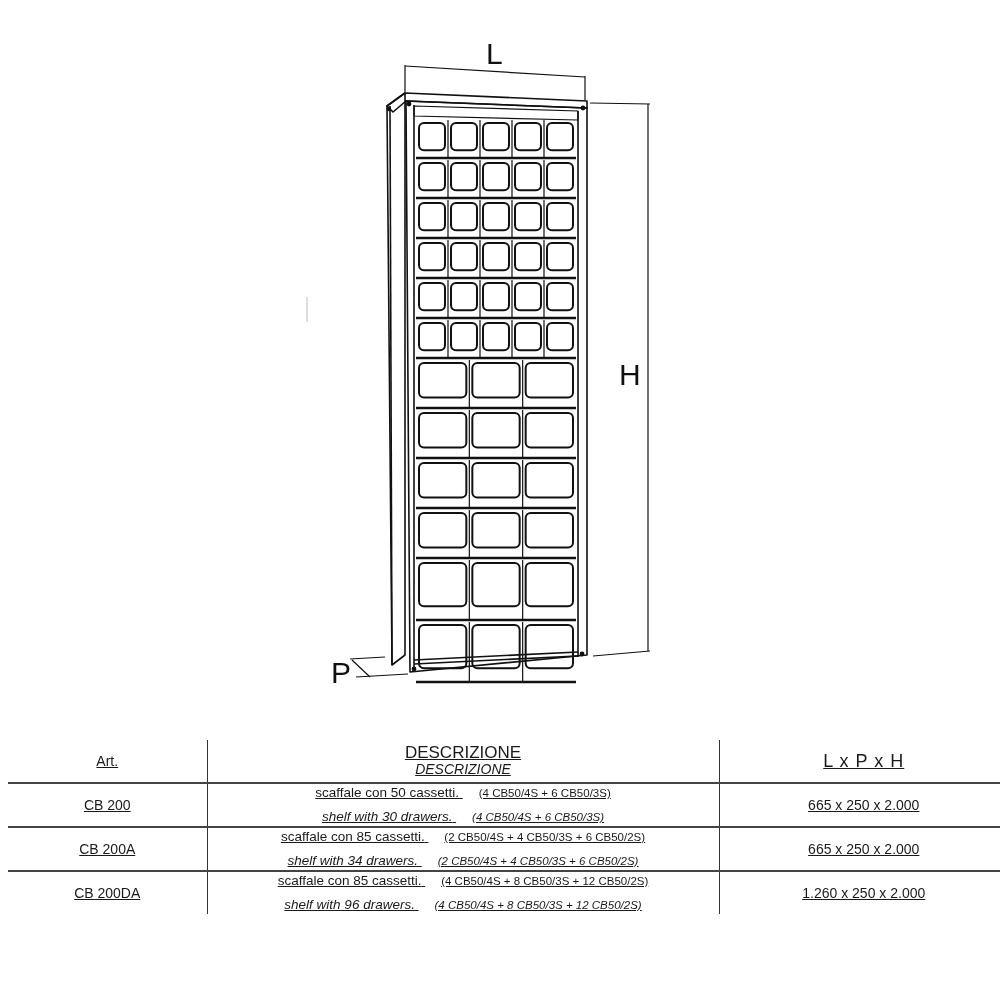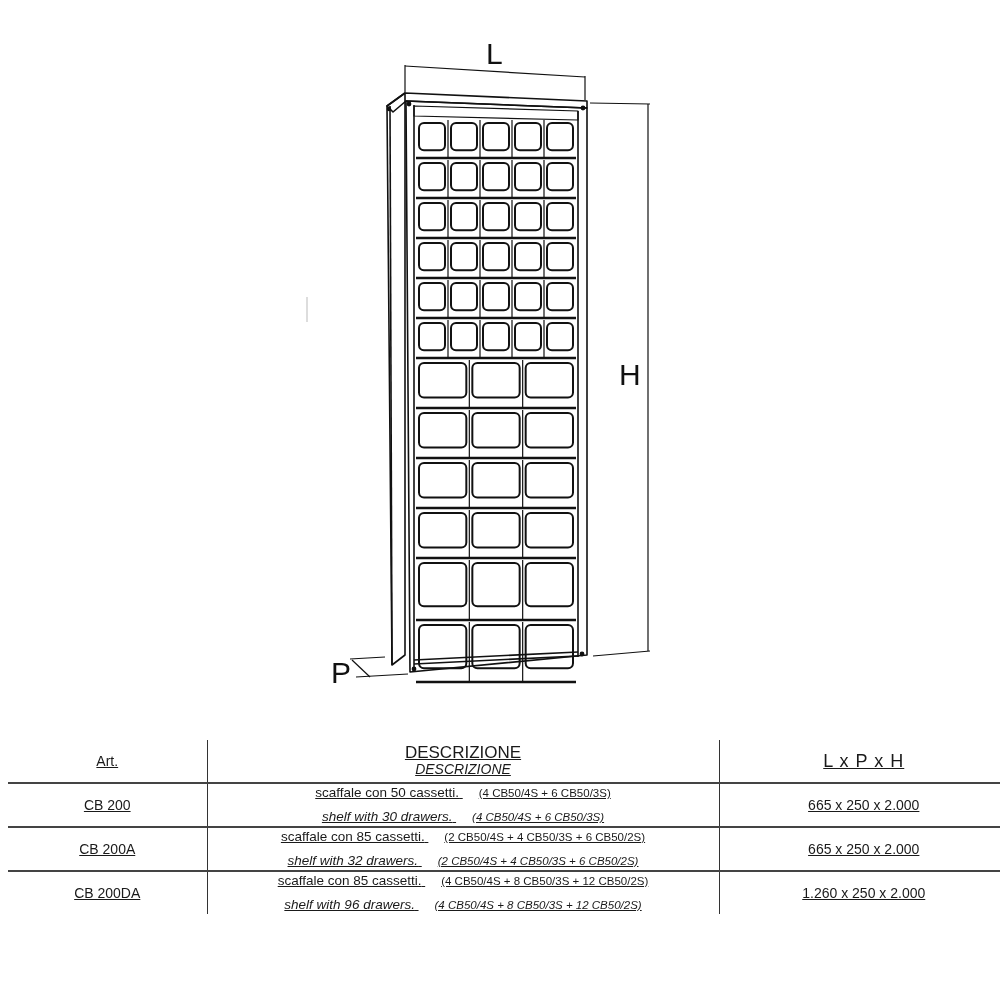--- a/index.html
+++ b/index.html
@@ -189,21 +189,21 @@
       <td class="vl">
         <div class="desc-it"><span class="main">scaffale con 50 cassetti.</span> <span class="small">(4 CB50/4S + 6 CB50/3S)</span></div>
         <div class="desc-en"><span class="main">shelf with 30 drawers.</span> <span class="small">(4 CB50/4S + 6 CB50/3S)</span></div>
       </td>
       <td class="vl">665 x 250 x 2.000</td>
     </tr>
     <tr class="row">
       <td>CB 200A</td>
       <td class="vl">
         <div class="desc-it"><span class="main">scaffale con 85 cassetti.</span> <span class="small">(2 CB50/4S + 4 CB50/3S + 6 CB50/2S)</span></div>
-        <div class="desc-en"><span class="main">shelf with 32 drawers.</span> <span class="small">(2 CB50/4S + 4 CB50/3S + 6 CB50/2S)</span></div>
+        <div class="desc-en"><span class="main">shelf with 34 drawers.</span> <span class="small">(2 CB50/4S + 4 CB50/3S + 6 CB50/2S)</span></div>
       </td>
       <td class="vl">665 x 250 x 2.000</td>
     </tr>
     <tr class="row last">
       <td>CB 200DA</td>
       <td class="vl">
         <div class="desc-it"><span class="main">scaffale con 85 cassetti.</span> <span class="small">(4 CB50/4S + 8 CB50/3S + 12 CB50/2S)</span></div>
         <div class="desc-en"><span class="main">shelf with 96 drawers.</span> <span class="small">(4 CB50/4S + 8 CB50/3S + 12 CB50/2S)</span></div>
       </td>
       <td class="vl">1.260 x 250 x 2.000</td>

